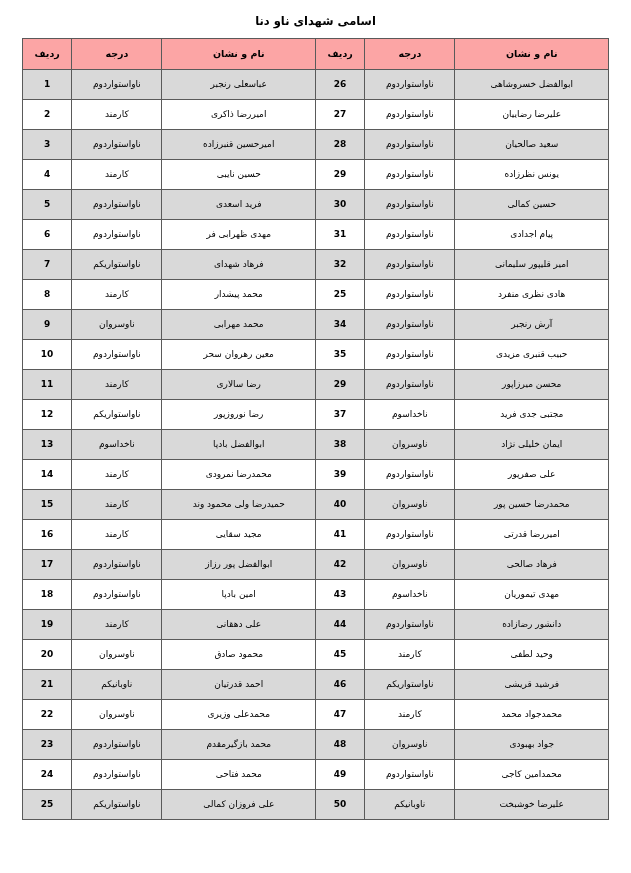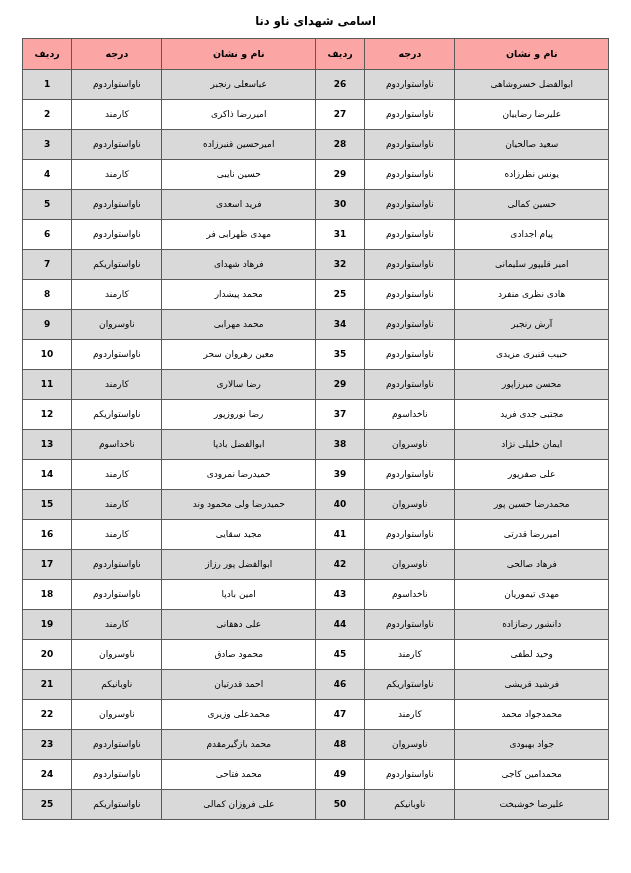--- a/index.html
+++ b/index.html
@@ -193,21 +193,21 @@
           <td class="col-rank">ناوسروان</td>
           <td class="col-num">38</td>
           <td class="col-name">ابوالفضل بادپا</td>
           <td class="col-rank">ناخداسوم</td>
           <td class="col-num">13</td>
         </tr>
         <tr class="plain">
           <td class="col-name">علی صفرپور</td>
           <td class="col-rank">ناواستواردوم</td>
           <td class="col-num">39</td>
-          <td class="col-name">حمیدرضا نمرودی</td>
+          <td class="col-name">محمدرضا نمرودی</td>
           <td class="col-rank">کارمند</td>
           <td class="col-num">14</td>
         </tr>
         <tr class="shaded">
           <td class="col-name">محمدرضا حسین پور</td>
           <td class="col-rank">ناوسروان</td>
           <td class="col-num">40</td>
           <td class="col-name">حمیدرضا ولی محمود وند</td>
           <td class="col-rank">کارمند</td>
           <td class="col-num">15</td>

